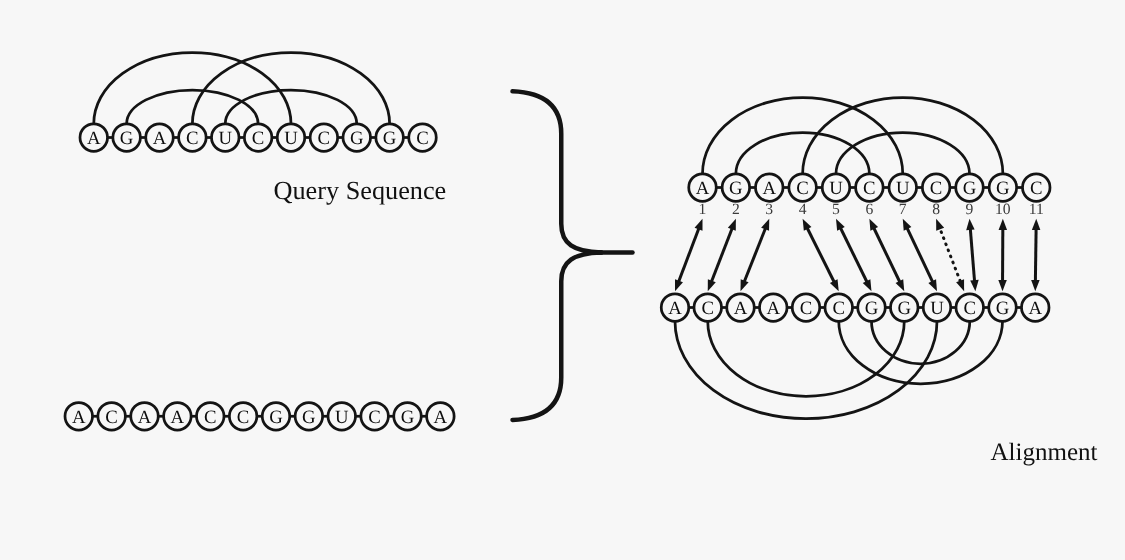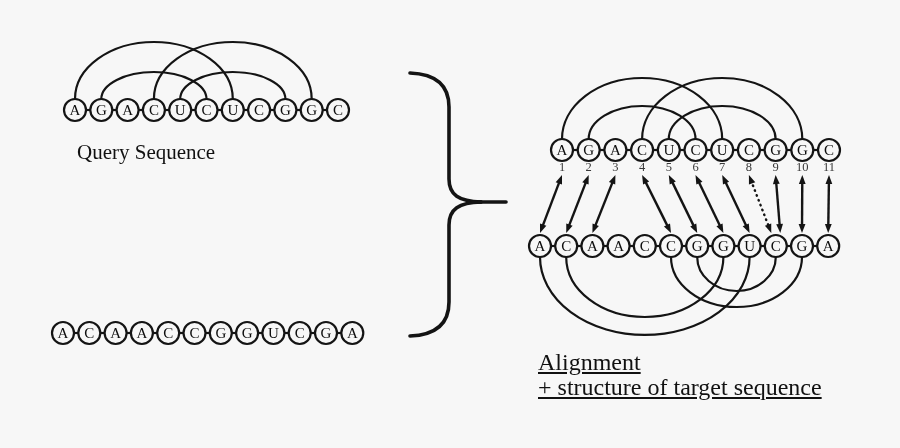--- a/index.html
+++ b/index.html
@@ -1,21 +1,21 @@
 <!DOCTYPE html>
 <html><head>
 <meta charset="utf-8">
 <style>
   html,body{margin:0;padding:0;background:#f7f7f7;}
   .figure{position:relative;width:900px;height:448px;background:#f7f7f7;
           font-family:"Liberation Serif",serif;overflow:hidden;}
   .figure svg{position:absolute;left:0;top:0;}
-  .lbl{position:absolute;color:#111;text-align:left;}
+  .lbl{position:absolute;color:#111;text-align:right;}
   .lbl-seq{font-size:21px;width:280px;}
-  .lbl-align{font-size:24px;line-height:25px;width:340px;text-decoration:underline;}
+  .lbl-align{font-size:20px;line-height:25px;width:340px;}
 </style>
 </head>
 <body>
 
 <div class="figure">
 
   <svg id="diagram-svg" width="900" height="448" viewBox="0 0 900 448">
 
     <g>
       <path d="M 410 73 C 436 74 449 85 449 107 L 449 179 C 449 195 459 201.5 481 202" fill="none" stroke="#141414" stroke-width="3.6" stroke-linecap="round"></path>
@@ -212,16 +212,15 @@
       <line x1="828.9172492505887" y1="180.99942933231753" x2="828.2827507494113" y2="227.00057066768247" stroke="#141414" stroke-width="2.4"></line>
       <polygon points="828.2,233 824.9244495024703,223.95396391019065 831.7238027457635,224.04774809285678" fill="#141414"></polygon>
       <polygon points="829,175 825.4761972542366,183.95225190714322 832.2755504975297,184.04603608980935" fill="#141414"></polygon>
     </svg>
 
   <div class="lbl lbl-seq" style="left:77px;top:140px">Query Sequence</div>
 
 
   <div class="lbl lbl-align" style="left:538px;top:350px">
     <div>Alignment</div>
-    <div>+ structure of target sequence</div>
   </div>
 
 </div>
 
 </body></html>

